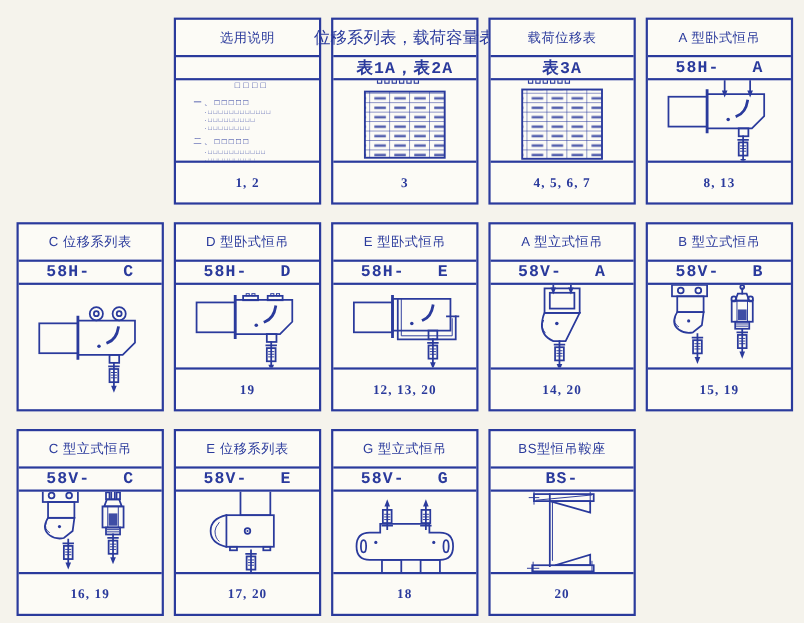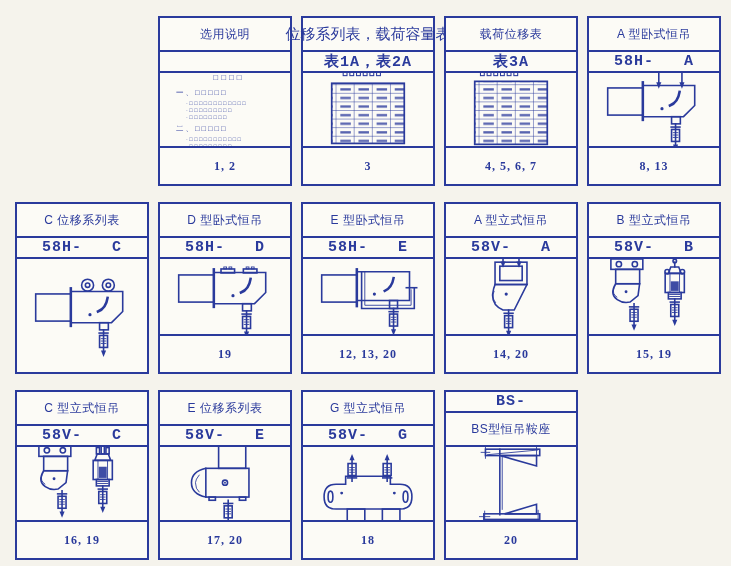--- a/index.html
+++ b/index.html
@@ -292,22 +292,22 @@
         <circle cx="33" cy="69" r="1.8" class="f"></circle>
           <circle cx="99" cy="69" r="1.8" class="f"></circle>
         <rect x="40" y="89" width="22" height="22" class="s"></rect>
         <rect x="84" y="89" width="22" height="22" class="s"></rect>
       </svg>
     </div>
     <div class="bar pages">18</div>
   </section>
 
   <section class="panel">
+    <div class="bar title">BS型恒吊鞍座</div>
     <div class="bar sub">BS-</div>
-    <div class="bar title">BS型恒吊鞍座</div>
     <div class="fig">
       <svg width="128" height="91" viewBox="0 0 132 114">
         <rect x="34" y="14" width="68" height="8" class="s"></rect>
         <line x1="36" y1="21" x2="100" y2="15" class="s1"></line>
         <line x1="28" y1="18" x2="40" y2="18" class="s1"></line>
           <line x1="34" y1="10" x2="34" y2="26" class="s1"></line>
         <line x1="98" y1="10" x2="98" y2="26" class="s1"></line>
         <path d="M52,22 H98 V35 Z" class="s"></path>
         <line x1="52" y1="14" x2="52" y2="96" class="s"></line>
         <line x1="55" y1="22" x2="55" y2="90" class="s1"></line>

